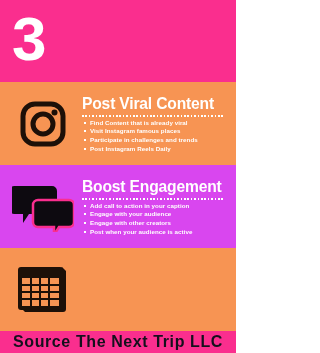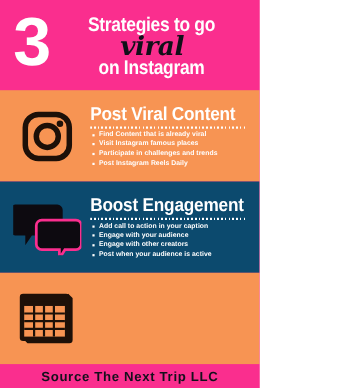--- a/index.html
+++ b/index.html
@@ -83,21 +83,21 @@
   
   .section {
     position: relative;
     display: flex;
     align-items: center;
     box-sizing: border-box;
     height: 83px;
     padding: 0 6px 0 4px;
   }
   .section.orange { background: #f79453; }
-  .section.pink   { background: #0c4a6e; }
+  .section.pink   { background: #d946ef; }
 
   .icon-col {
     flex: 0 0 78px;
     height: 100%;
     display: flex;
     align-items: center;
     justify-content: center;
   }
   .text-col {
     flex: 1 1 auto;
@@ -157,41 +157,36 @@
   .footer {
     height: 22px;
     background: #fa2e8e;
     display: flex;
     align-items: center;
     justify-content: center;
   }
   .footer-text {
     color: #14101c;
     font-family: "Liberation Sans Narrow", "Liberation Sans", sans-serif;
-    font-size: 12px;
+    font-size: 16px;
     font-weight: bold;
     letter-spacing: 0.6px;
     white-space: nowrap;
   }
 
   
   .ig-icon svg, .chat-icon svg, .cal-icon svg { display: block; }
 </style>
 </head>
 <body>
 
 <div id="infographic">
 
   <div class="header">
     <div class="big-number">3</div>
-    <div class="header-text">
-      <span class="head-line1">Strategies to go</span>
-      <span class="head-script">viral</span>
-      <span class="head-line3">on Instagram</span>
-    </div>
   </div>
 
   <div class="section orange">
     <div class="icon-col">
       <span class="ig-icon">
         <svg width="48" height="48" viewBox="0 0 48 48">
           <rect x="4" y="4" width="40" height="40" rx="12" ry="12" fill="none" stroke="#1d1008" stroke-width="5"></rect>
           <circle cx="24" cy="24" r="10" fill="none" stroke="#1d1008" stroke-width="5"></circle>
           <circle cx="35.5" cy="12.5" r="3" fill="#1d1008"></circle>
         </svg>

